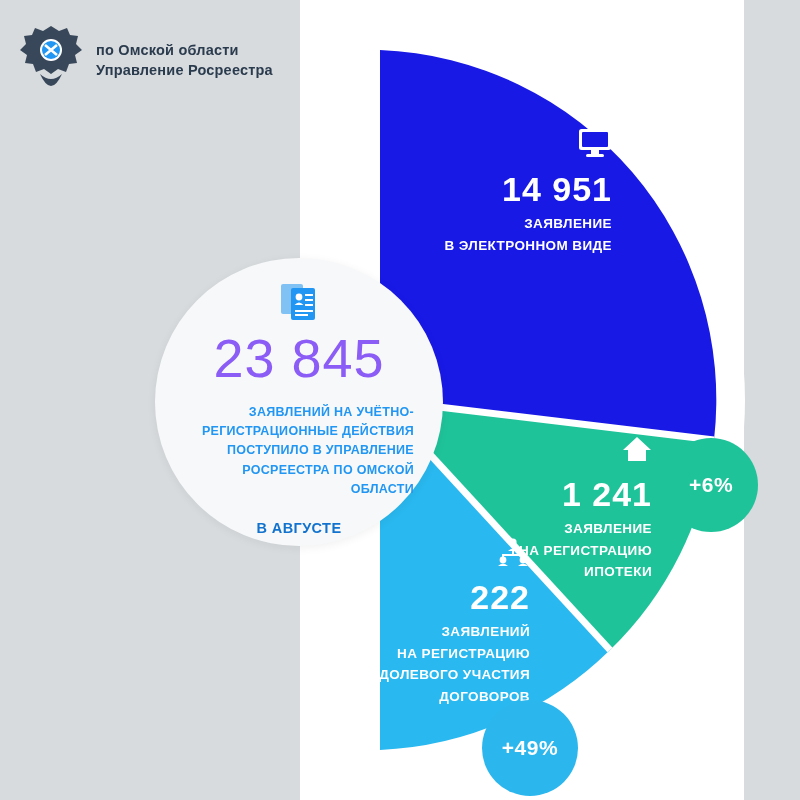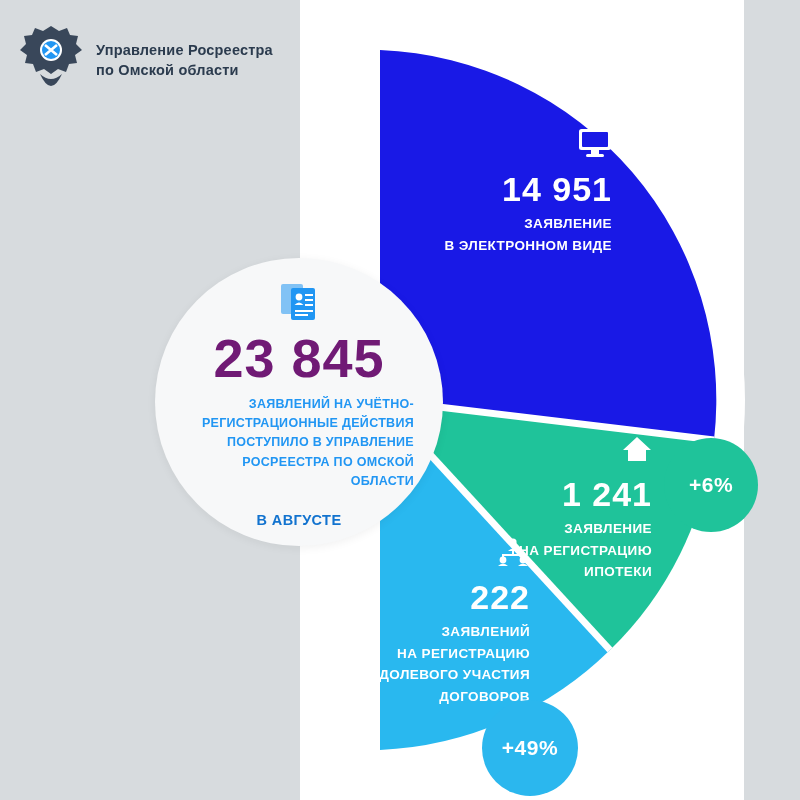--- a/index.html
+++ b/index.html
@@ -90,26 +90,26 @@
     flex-direction: column;
     align-items: center;
     justify-content: flex-start;
     padding-top: 22px;
     box-sizing: border-box;
   }
   .center-icon {
     margin-bottom: 4px;
   }
   .center-value {
-    color: #701a75;
+    color: #8b5cf6;
     font-size: 54px;
-    font-weight: bold;
+    font-weight: normal;
     letter-spacing: 1px;
     line-height: 1.05;
-    margin-bottom: 8px;
+    margin-bottom: 16px;
   }
   .center-caption {
     color: #2196f3;
     font-size: 12.5px;
     font-weight: bold;
     text-align: right;
     line-height: 1.55;
     letter-spacing: 0.3px;
     text-transform: uppercase;
     width: 230px;
@@ -200,22 +200,22 @@
         </g>
         <g fill="#ffffff">
           <path d="M27 21 L39 31 M39 21 L27 31" stroke="#ffffff" stroke-width="2.6" fill="none"></path>
         </g>
         <g fill="#2b3b4e">
           <path d="M22 50 Q33 74 44 50 Q33 60 22 50 Z" opacity="0.92"></path>
         </g>
       </svg>
     </div>
     <div class="logo-text">
+      <div>по Омской области</div>
       <div>Управление Росреестра</div>
-      <div>по Омской области</div>
     </div>
   </div>
 
   <div class="ring">
     <svg class="ring-svg" width="760" height="760" viewBox="0 0 760 760">
 
       <path d="M 200 20 A 360 360 0 0 1 200 740" fill="none" stroke="#ffffff" stroke-width="10"></path>
 
       <path d="M 200 30 L 200 380 L 200 30 A 350 350 0 0 1 534 420 L 200 380 Z" fill="#1919e6"></path>
 

